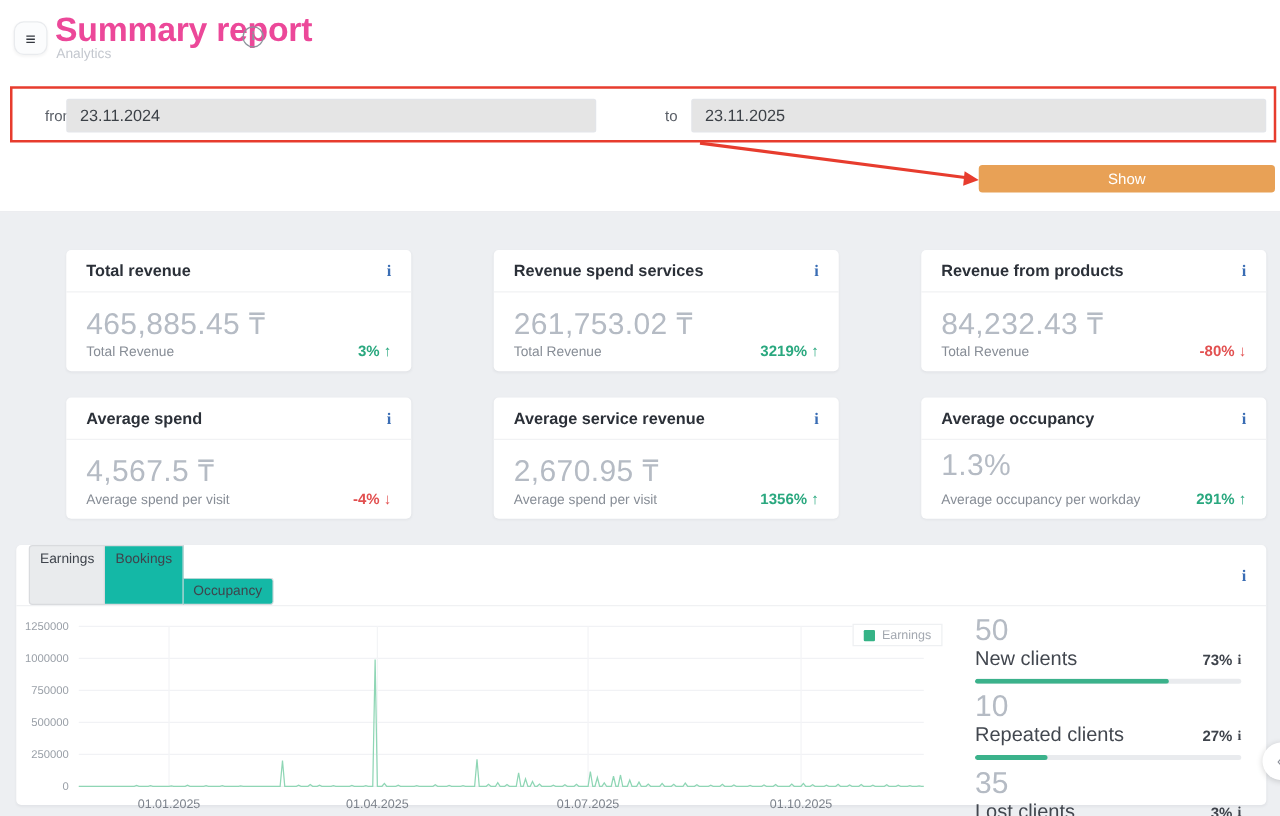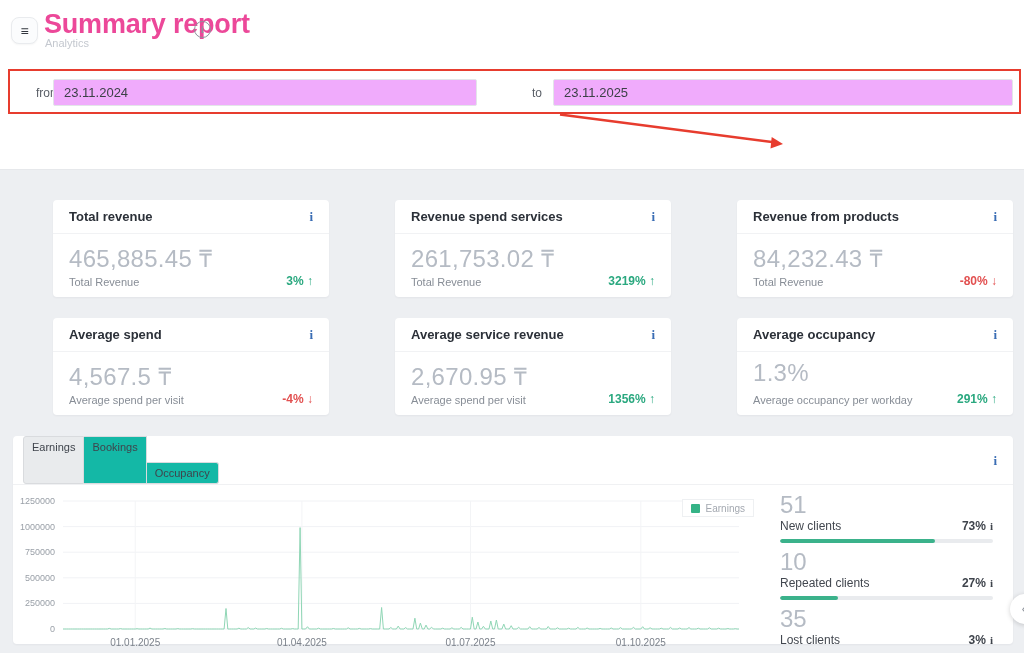--- a/index.html
+++ b/index.html
@@ -21,21 +21,21 @@
   .title-info { position:absolute; left:194px; top:21px; width:17px; height:17px;
     border:1.5px solid #8d939c; border-radius:50%; color:#8d939c;
     font-size:10px; font-weight:700; display:flex; align-items:center; justify-content:center;
     font-family:"Liberation Serif", serif; }
   .page-subtitle { position:absolute; left:45px; top:37px; font-size:11px; color:#c4c8cf; }
   
   .date-label { position:absolute; top:86px; font-size:12px; color:#595e66; }
   .from-label { left:36px; }
   .to-label { left:532px; }
   .date-input { position:absolute; top:79px; height:27px; border:1px solid #e3e5e9;
-    border-radius:2px; background:#f0abfc; font-size:13px; color:#3c4147; padding:0 10px;
+    border-radius:2px; background:#e5e5e5; font-size:13px; color:#3c4147; padding:0 10px;
     font-family:"Liberation Sans", sans-serif; }
   .from-input { left:53px; width:424px; }
   .to-input { left:553px; width:460px; }
   .show-btn { position:absolute; left:783px; top:132px; width:237px; height:22px;
     background:#e8a156; border:none; border-radius:3px; color:#ffffff; font-size:12px;
     display:flex; align-items:center; justify-content:center; cursor:pointer;
     font-family:"Liberation Sans", sans-serif; }
   
   .annotation-rect { position:absolute; left:8px; top:69px; width:1013px; height:45px;
     border:2px solid #e73c2e; pointer-events:none; z-index:5; }
@@ -75,21 +75,21 @@
   .chart-wrap { width:755px; position:relative; }
   .chart-wrap svg { position:absolute; left:2px; top:4px; }
   .legend-box { position:absolute; right:14px; top:14px; height:18px; padding:0 8px;
     background:#fff; border:1px solid #eef0f2; display:flex; align-items:center; gap:6px; }
   .legend-swatch { width:9px; height:9px; border-radius:1px; }
   .legend-label { font-size:10px; color:#a3a8b0; }
   .clients-panel { flex:1; padding:8px 20px 0 12px; }
   .client-block { margin-bottom:7px; }
   .client-count { font-size:24px; font-weight:300; color:#b5bbc4; line-height:24px; }
   .client-row { display:flex; justify-content:space-between; align-items:center; margin-top:2px; }
-  .client-label { font-size:12px; color:#42474f; }
+  .client-label { font-size:16px; color:#42474f; }
   .client-pct { font-size:12px; font-weight:600; color:#3f444c; display:flex; align-items:center; gap:4px; }
   .client-pct .info-i { color:#3f444c; font-size:11px; }
   .progress-track { margin-top:6px; height:4px; border-radius:2px; background:#e9ebee; overflow:hidden; }
   .progress-fill { height:4px; border-radius:2px; background:#3bb28b; width:0; }
   
   .float-widget { position:absolute; left:1010px; top:594px; width:30px; height:30px;
     border-radius:50%; background:#fff; box-shadow:0 1px 5px rgba(0,0,0,.18);
     display:flex; align-items:center; justify-content:center; font-size:12px; color:#8a8f98;
     cursor:pointer; z-index:4; }
 </style>
@@ -104,20 +104,21 @@
   <div class="title-info">
     <span>i</span>
   </div>
   <div class="page-subtitle">Analytics</div>
 
   <span class="date-label from-label">from</span>
   <input class="date-input from-input" type="text" value="23.11.2024" style="">
   <span class="date-label to-label">to</span>
   <input class="date-input to-input" type="text" value="23.11.2025" style="">
 
+  <button class="show-btn">Show</button>
 </div>
 
 <div class="annotation-rect"></div>
 <svg class="annotation-svg" viewBox="0 0 1024 653">
   <line x1="560" y1="114.5" x2="772" y2="142" stroke="#e73c2e" stroke-width="2.5"></line>
   <polygon points="783,144 770.5,148.5 771.7,137" fill="#e73c2e"></polygon>
 </svg>
 
 <div class="content">
   <div class="cards-grid">
@@ -230,21 +231,21 @@
             <path d="M48,140L48.0,140.0L49.9,140.0L51.7,140.0L53.6,140.0L55.4,140.0L57.3,140.0L59.1,140.0L61.0,140.0L62.8,140.0L64.7,140.0L66.5,140.0L68.4,140.0L70.2,140.0L72.1,140.0L73.9,140.0L75.8,140.0L77.6,140.0L79.5,140.0L81.3,140.0L83.2,140.0L85.0,140.0L86.9,140.0L88.7,140.0L90.6,140.0L92.4,140.0L94.3,139.4L96.2,140.0L98.0,140.0L99.9,140.0L101.7,140.0L103.6,140.0L105.4,139.6L107.3,140.0L109.1,140.0L111.0,140.0L112.8,140.0L114.7,140.0L116.5,140.0L118.4,140.0L120.2,140.0L122.1,139.7L123.9,140.0L125.8,140.0L127.6,140.0L129.5,140.0L131.3,140.0L133.2,140.0L135.0,139.1L136.9,140.0L138.8,140.0L140.6,140.0L142.5,140.0L144.3,140.0L146.2,140.0L148.0,140.0L149.9,139.5L151.7,140.0L153.6,140.0L155.4,140.0L157.3,140.0L159.1,140.0L161.0,140.0L162.8,139.6L164.7,140.0L166.5,140.0L168.4,140.0L170.2,140.0L172.1,140.0L173.9,140.0L175.8,140.0L177.6,139.7L179.5,140.0L181.3,140.0L183.2,140.0L185.1,140.0L186.9,140.0L188.8,140.0L190.6,140.0L192.5,140.0L194.3,140.0L196.2,140.0L198.0,140.0L199.9,140.0L201.7,140.0L203.6,140.0L205.4,140.0L207.3,140.0L209.1,140.0L211.0,119.5L212.8,140.0L214.7,140.0L216.5,140.0L218.4,140.0L220.2,140.0L222.1,140.0L223.9,139.2L225.8,140.0L227.6,140.0L229.5,140.0L231.4,140.0L233.2,138.6L235.1,140.0L236.9,140.0L238.8,140.0L240.6,139.1L242.5,140.0L244.3,140.0L246.2,140.0L248.0,140.0L249.9,140.0L251.7,139.5L253.6,140.0L255.4,140.0L257.3,140.0L259.1,140.0L261.0,140.0L262.8,140.0L264.7,140.0L266.5,139.3L268.4,140.0L270.2,140.0L272.1,140.0L274.0,140.0L275.8,140.0L277.7,139.6L279.5,140.0L281.4,140.0L283.2,140.0L285.1,38.6L286.9,140.0L288.8,140.0L290.6,140.0L292.5,137.7L294.3,140.0L296.2,140.0L298.0,140.0L299.9,140.0L301.7,140.0L303.6,139.2L305.4,140.0L307.3,140.0L309.1,140.0L311.0,140.0L312.8,140.0L314.7,140.0L316.5,140.0L318.4,139.5L320.3,140.0L322.1,140.0L324.0,140.0L325.8,140.0L327.7,140.0L329.5,140.0L331.4,140.0L333.2,138.8L335.1,140.0L336.9,140.0L338.8,140.0L340.6,140.0L342.5,140.0L344.3,139.4L346.2,140.0L348.0,140.0L349.9,140.0L351.7,140.0L353.6,140.0L355.4,139.6L357.3,140.0L359.1,140.0L361.0,140.0L362.8,140.0L364.7,140.0L366.6,118.5L368.4,140.0L370.3,140.0L372.1,140.0L374.0,140.0L375.8,138.5L377.7,140.0L379.5,140.0L381.4,140.0L383.2,137.1L385.1,140.0L386.9,140.0L388.8,140.0L390.6,138.6L392.5,140.0L394.3,140.0L396.2,140.0L398.0,140.0L399.9,129.2L401.7,140.0L403.6,140.0L405.4,134.1L407.3,140.0L409.2,140.0L411.0,136.1L412.9,140.0L414.7,140.0L416.6,138.2L418.4,140.0L420.3,140.0L422.1,140.0L424.0,140.0L425.8,140.0L427.7,139.2L429.5,140.0L431.4,140.0L433.2,140.0L435.1,140.0L436.9,138.8L438.8,140.0L440.6,140.0L442.5,140.0L444.3,140.0L446.2,138.4L448.0,140.0L449.9,140.0L451.7,140.0L453.6,140.0L455.5,140.0L457.3,128.2L459.2,140.0L461.0,140.0L462.9,133.0L464.7,140.0L466.6,140.0L468.4,137.3L470.3,140.0L472.1,140.0L474.0,140.0L475.8,132.0L477.7,140.0L479.5,140.0L481.4,131.0L483.2,140.0L485.1,140.0L486.9,140.0L488.8,135.1L490.6,140.0L492.5,140.0L494.3,140.0L496.2,136.7L498.0,140.0L499.9,140.0L501.8,140.0L503.6,138.2L505.5,140.0L507.3,140.0L509.2,140.0L511.0,140.0L512.9,140.0L514.7,137.7L516.6,140.0L518.4,140.0L520.3,140.0L522.1,140.0L524.0,138.5L525.8,140.0L527.7,140.0L529.5,140.0L531.4,140.0L533.2,137.5L535.1,140.0L536.9,140.0L538.8,140.0L540.6,140.0L542.5,138.8L544.4,140.0L546.2,140.0L548.1,140.0L549.9,140.0L551.8,140.0L553.6,139.2L555.5,140.0L557.3,140.0L559.2,140.0L561.0,140.0L562.9,138.4L564.7,140.0L566.6,140.0L568.4,140.0L570.3,140.0L572.1,139.0L574.0,140.0L575.8,140.0L577.7,140.0L579.5,140.0L581.4,140.0L583.2,140.0L585.1,139.4L586.9,140.0L588.8,140.0L590.7,140.0L592.5,140.0L594.4,140.0L596.2,139.0L598.1,140.0L599.9,140.0L601.8,140.0L603.6,140.0L605.5,138.6L607.3,140.0L609.2,140.0L611.0,140.0L612.9,140.0L614.7,140.0L616.6,140.0L618.4,138.2L620.3,140.0L622.1,140.0L624.0,140.0L625.8,140.0L627.7,137.7L629.5,140.0L631.4,140.0L633.2,140.0L635.1,138.8L637.0,140.0L638.8,140.0L640.7,140.0L642.5,140.0L644.4,140.0L646.2,139.2L648.1,140.0L649.9,140.0L651.8,140.0L653.6,140.0L655.5,138.4L657.3,140.0L659.2,140.0L661.0,140.0L662.9,140.0L664.7,139.0L666.6,140.0L668.4,140.0L670.3,140.0L672.1,140.0L674.0,138.6L675.8,140.0L677.7,140.0L679.6,140.0L681.4,140.0L683.3,139.2L685.1,140.0L687.0,140.0L688.8,140.0L690.7,140.0L692.5,140.0L694.4,138.8L696.2,140.0L698.1,140.0L699.9,140.0L701.8,140.0L703.6,139.2L705.5,140.0L707.3,140.0L709.2,140.0L711.0,140.0L712.9,139.5L714.7,140.0L716.6,140.0L718.4,140.0L720.3,139.7L722.1,140.0L724.0,140.0" fill="none" stroke="#8fd6b5" stroke-width="1"></path>
           </svg>
         <div class="legend-box">
           <span class="legend-swatch" style="background: rgb(53, 179, 134);"></span>
           <span class="legend-label">Earnings</span>
         </div>
       </div>
       <div class="clients-panel">
 
         <div class="client-block">
-          <div class="client-count">51</div>
+          <div class="client-count">50</div>
           <div class="client-row">
             <span class="client-label">New clients</span>
             <span class="client-pct">
                 <span>73%</span>
                 <span class="info-i">i</span>
               </span>
           </div>
           <div class="progress-track">
             <div class="progress-fill" style="width: 73%; background: rgb(59, 178, 139);"></div>
           </div>

